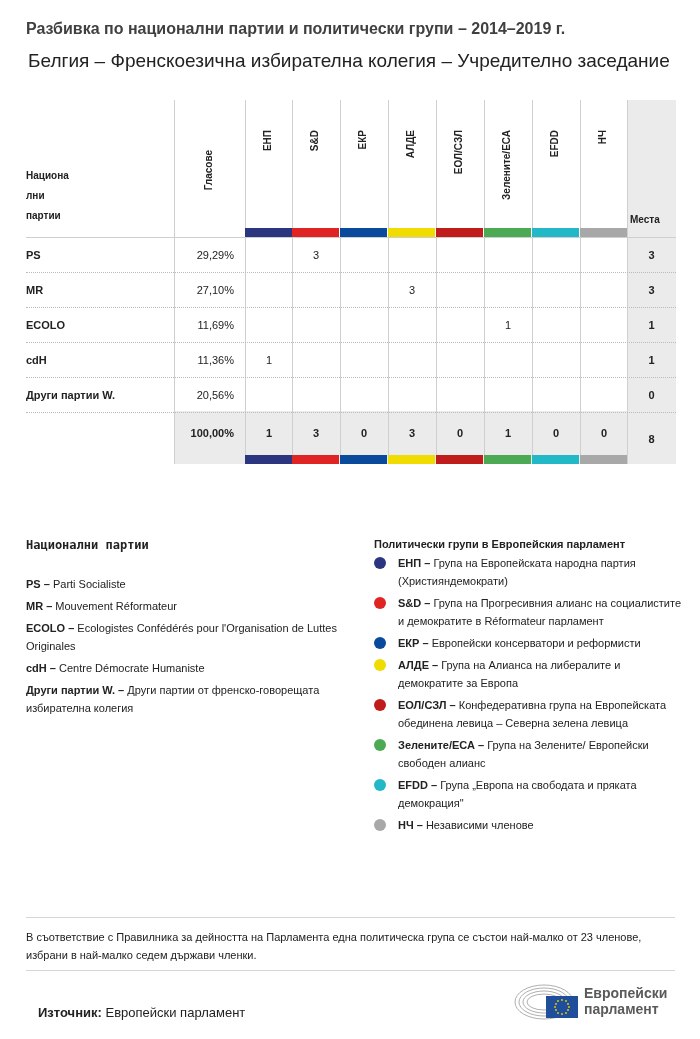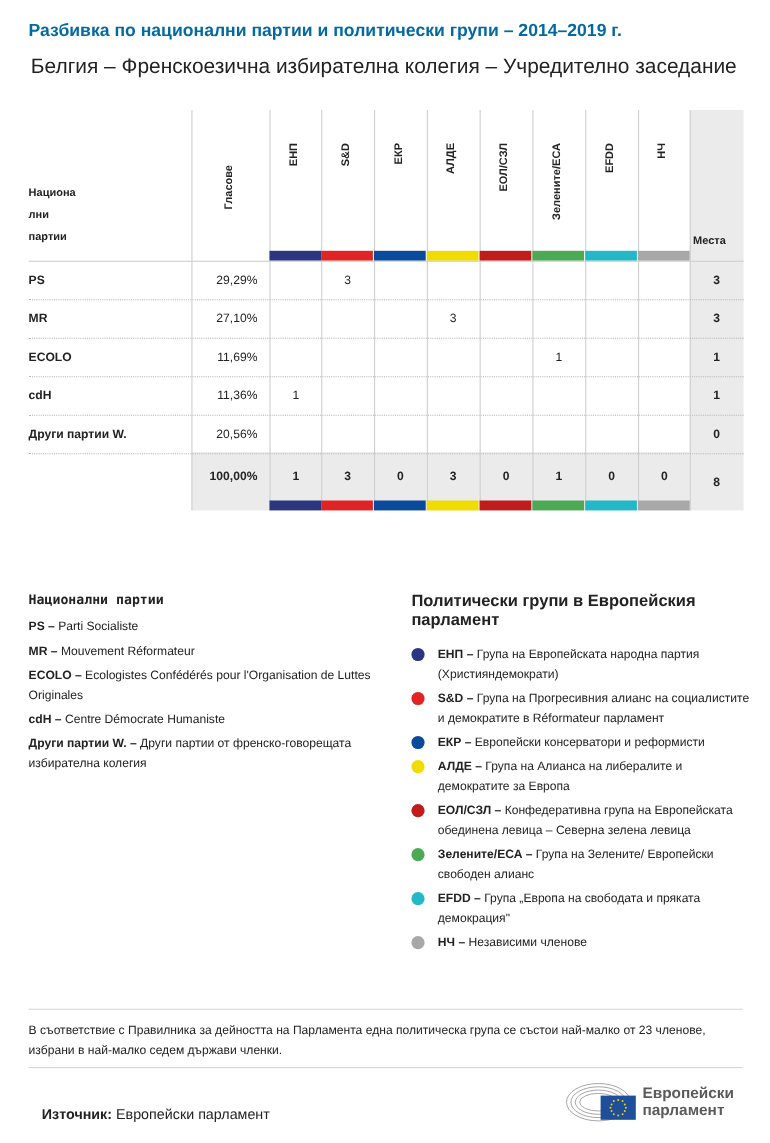--- a/index.html
+++ b/index.html
@@ -1,38 +1,38 @@
 <!DOCTYPE html>
 <html><head>
 <meta charset="utf-8">
 <style>
   * { box-sizing: border-box; margin: 0; padding: 0; }
   body { width: 700px; height: 1039px; background: #ffffff; font-family: "Liberation Sans", sans-serif; color: #222; position: relative; overflow: hidden; }
-  .title { position: absolute; left: 26px; top: 20px; font-size: 16px; font-weight: bold; color: #0369a1; }
+  .title { position: absolute; left: 26px; top: 20px; font-size: 16px; font-weight: bold; color: #404040; }
   .subtitle { position: absolute; left: 28px; top: 50px; font-size: 19px; color: #222; }
   .tbl { position: absolute; left: 26px; top: 100px; width: 650px; height: 364px; }
   .vline { position: absolute; top: 0; width: 1px; background: #cfcfcf; }
   .hdr-label { position: absolute; writing-mode: vertical-rl; transform: rotate(180deg); font-size: 10px; font-weight: bold; color: #222; white-space: nowrap; }
   .party-head { position: absolute; left: 0; top: 66px; font-size: 10px; font-weight: bold; line-height: 20px; }
   .grey-col { position: absolute; left: 601px; top: 0; width: 49px; height: 364px; background: #ebebeb; }
   .total-row-bg { position: absolute; left: 148px; top: 311px; width: 453px; height: 53px; background: #ebebeb; }
   .mesta { position: absolute; left: 604px; top: 114px; font-size: 10px; font-weight: bold; }
   .bar { position: absolute; height: 9px; }
   .row { position: absolute; left: 0; width: 650px; height: 35px; border-top: 1px dotted #bbb; }
   .row.first { border-top: 1px solid #cfcfcf; }
   .cell { position: absolute; top: 0; height: 35px; line-height: 35px; font-size: 11px; text-align: center; }
   .pname { left: 0; text-align: left; font-weight: bold; }
   .pct { left: 148px; width: 60px; text-align: right; }
   .seat-tot { font-weight: bold; }
   .tot { font-weight: bold; }
   .legend-left { position: absolute; left: 26px; top: 538px; width: 330px; }
-  .legend-left .lh { font-size: 12px; font-weight: bold; margin-bottom: 9px; font-family: "DejaVu Sans Mono", monospace; }
+  .legend-left .lh { font-size: 12px; font-weight: bold; margin-bottom: 23px; font-family: "DejaVu Sans Mono", monospace; }
   .legend-left .li { font-size: 11px; line-height: 18px; margin-bottom: 4px; }
   .legend-right { position: absolute; left: 374px; top: 538px; width: 310px; }
-  .legend-right .lh { font-size: 15px; font-weight: bold; margin-bottom: 14px; }
+  .legend-right .lh { font-size: 11px; font-weight: bold; margin-bottom: 4px; }
   .gi { position: relative; padding-left: 24px; font-size: 11px; line-height: 18px; margin-bottom: 4px; }
   .dot { position: absolute; left: 0; top: 3px; width: 12px; height: 12px; border-radius: 50%; }
   b { font-weight: bold; }
   .hr { position: absolute; left: 26px; width: 649px; height: 1px; background: #d6d6d6; }
   .note { position: absolute; left: 26px; top: 928px; width: 650px; font-size: 11px; line-height: 18px; }
   .source { position: absolute; left: 26px; top: 1005px; font-size: 13px; padding-left: 12px; }
   .logo { position: absolute; left: 514px; top: 982px; width: 165px; height: 40px; }
   .logo-text { position: absolute; left: 70px; top: 3px; font-size: 14px; font-weight: bold; color: #5a5a5a; line-height: 16px; }
 </style>
 </head>

